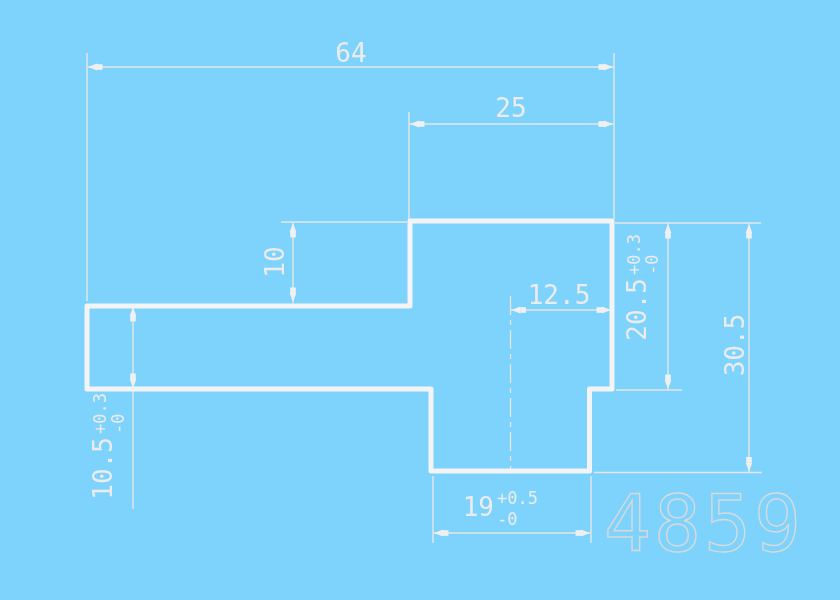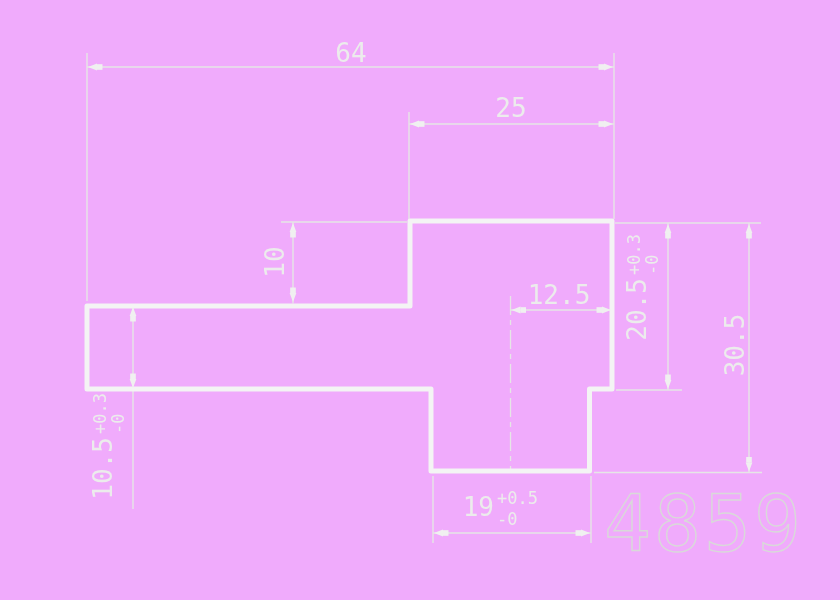--- a/index.html
+++ b/index.html
@@ -1,19 +1,19 @@
 <!DOCTYPE html>
 <html><head>
 <meta charset="utf-8">
 <style>
   html,body{margin:0;padding:0;background:#20262e;}
   .stage{
     position:relative;
     width:840px;height:600px;
-    background:#f0abfc;
+    background:#7dd3fc;
     overflow:hidden;
     font-family:"DejaVu Sans Mono", monospace;
   }
   svg{display:block;}
   svg text{
     font-family:"DejaVu Sans Mono", monospace;
     fill:#ececec;
   }
   .dim-main{font-size:26px;}
   .dim-tol{font-size:17px;}

